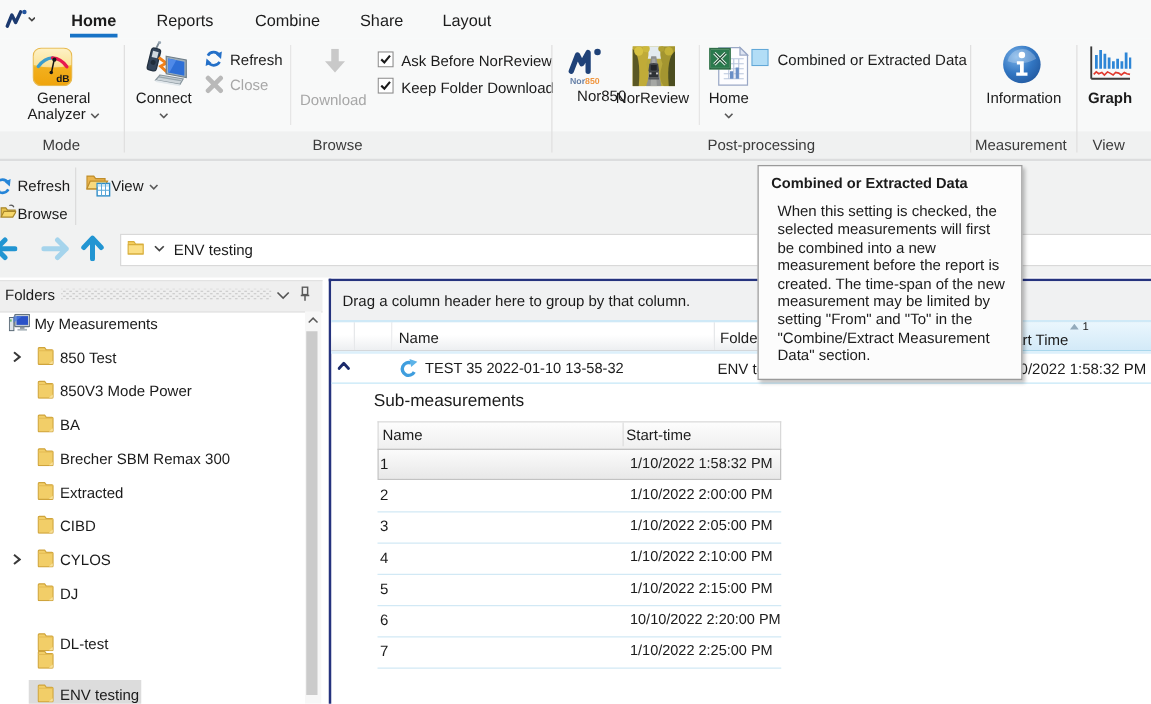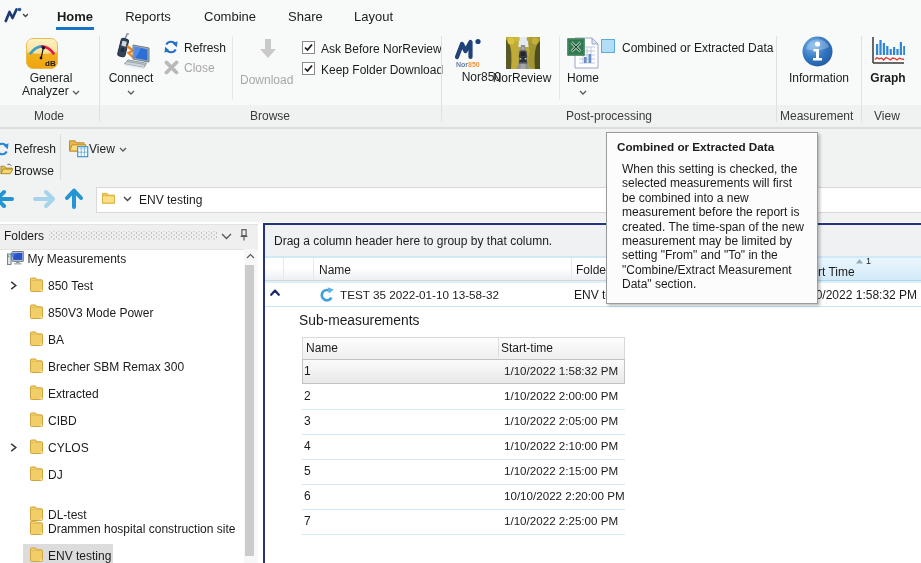--- a/index.html
+++ b/index.html
@@ -362,21 +362,20 @@
         <path d="M9,14.2 l3.2,-2.6 v2.1 q0,0.5 -1,0.5 z" fill="#f7e09a"></path>
       </svg>
       <div class="titem">DL-test</div>
     </div>
     <div class="trow" style="top:516px">
       <svg width="13" height="15" viewBox="0 0 13 15" style="position:absolute;left:30px;top:4px">
         <path d="M1.5,1 h4.2 l1.3,1.8 h4.5 q1,0 1,1 v9.7 q0,1 -1,1 h-10 q-1,0 -1,-1 v-11.5 q0,-1 1,-1 z" fill="#f2ce68" stroke="#cfa43c"></path>
         <path d="M0.5,3.2 h12 v0.8 h-12 z" fill="#e3ba52"></path>
         <path d="M9,14.2 l3.2,-2.6 v2.1 q0,0.5 -1,0.5 z" fill="#f7e09a"></path>
       </svg>
-      <div class="titem">Drammen hospital construction site</div>
     </div>
     <div class="trow" style="top:543px">
       <div style="position:absolute;left:23px;top:1px;width:90px;height:26px;background:#dcdcdc;"></div>
       <svg width="13" height="15" viewBox="0 0 13 15" style="position:absolute;left:30px;top:4px">
         <path d="M1.5,1 h4.2 l1.3,1.8 h4.5 q1,0 1,1 v9.7 q0,1 -1,1 h-10 q-1,0 -1,-1 v-11.5 q0,-1 1,-1 z" fill="#f2ce68" stroke="#cfa43c"></path>
         <path d="M0.5,3.2 h12 v0.8 h-12 z" fill="#e3ba52"></path>
         <path d="M9,14.2 l3.2,-2.6 v2.1 q0,0.5 -1,0.5 z" fill="#f7e09a"></path>
       </svg>
       <div class="titem">ENV testing</div>
     </div>

